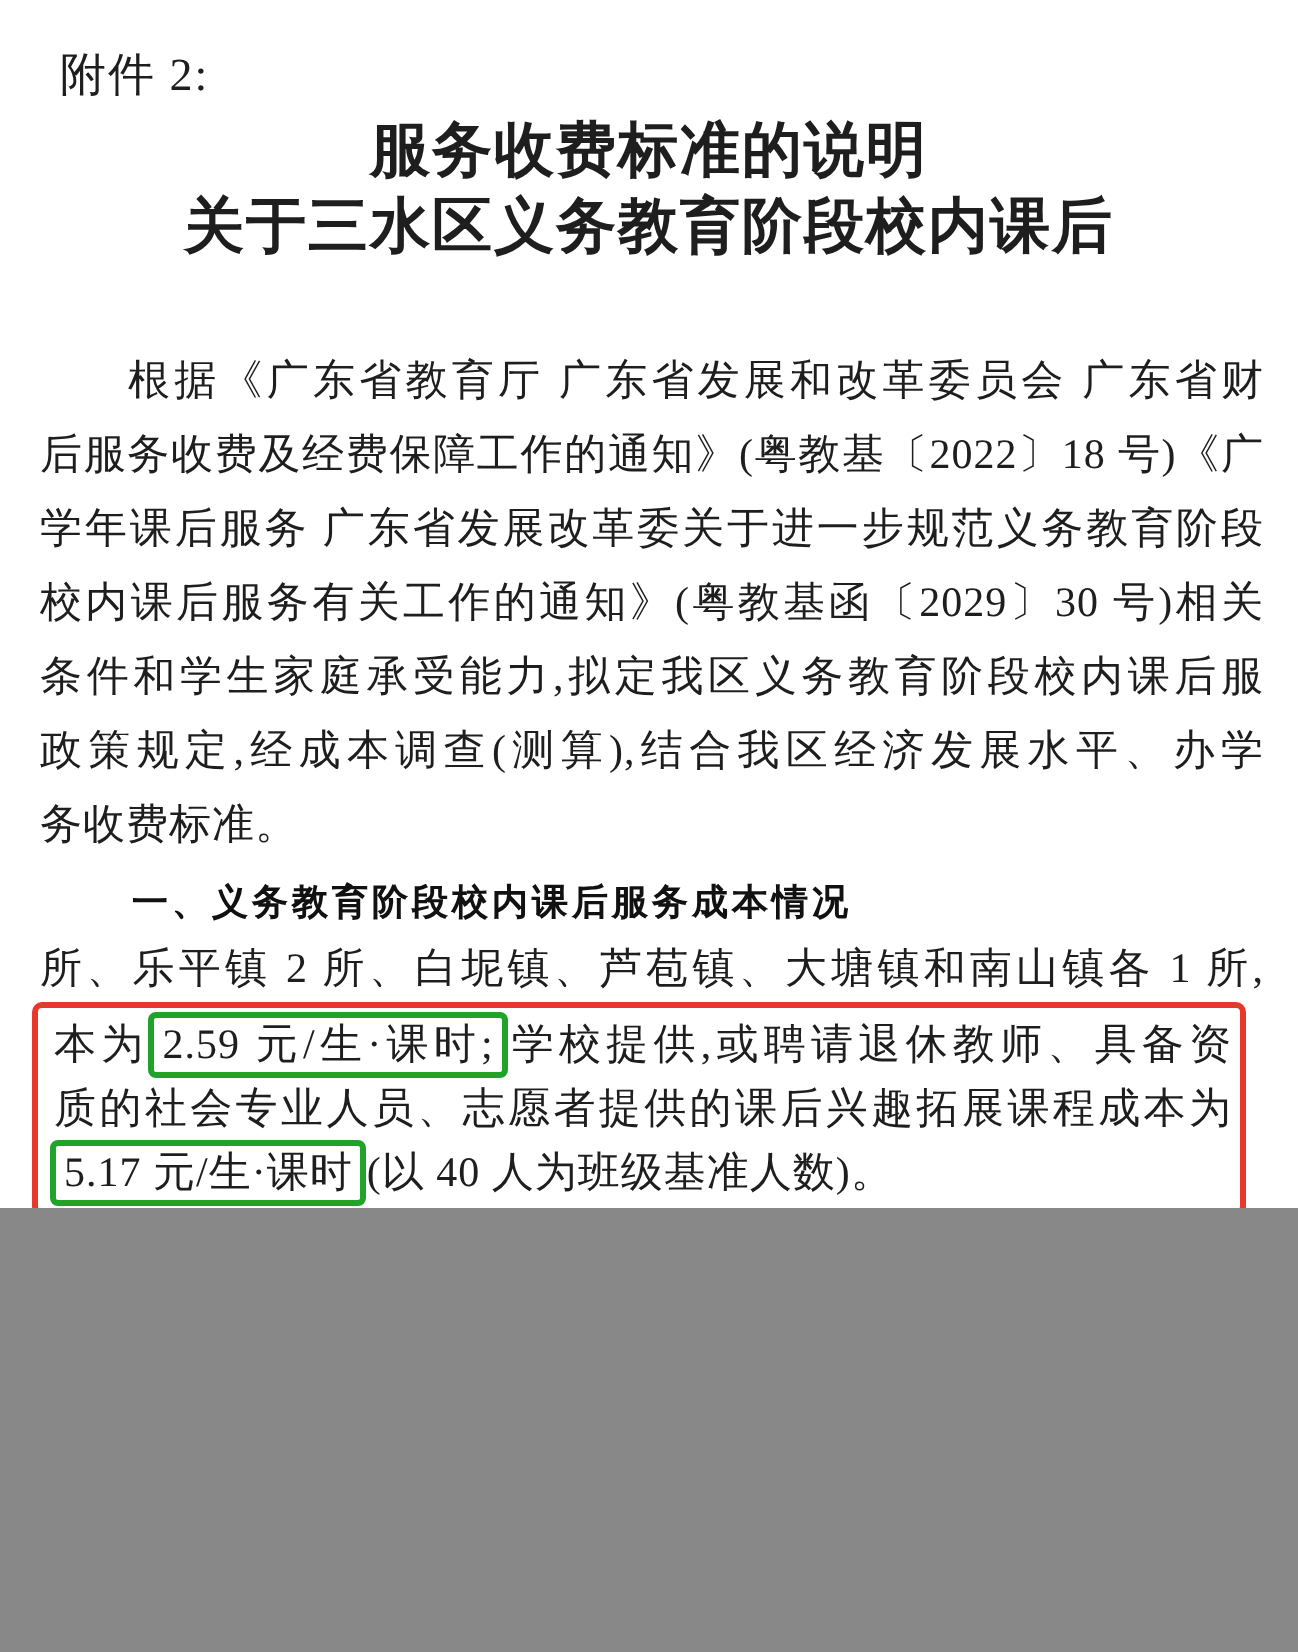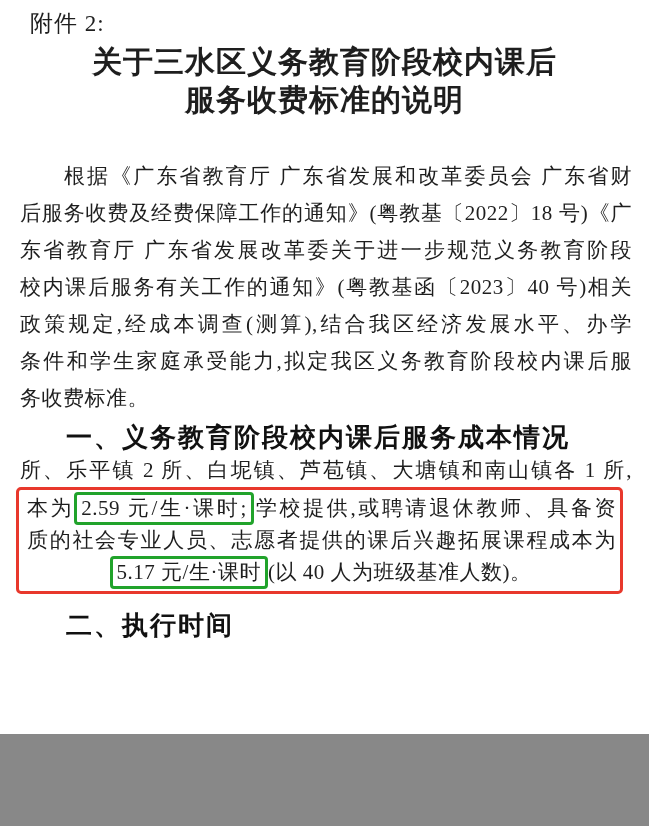--- a/index.html
+++ b/index.html
@@ -1,26 +1,26 @@
 <!DOCTYPE html>
 <html style="--red-box-color: #e8382c; --green-box-color: #21a32b; --ink: #1e1e1e; --paper: #ffffff;"><head>
 <meta charset="utf-8">
 <style>
   html, body { margin: 0; padding: 0; background: #888; }
   .page {
     position: relative;
     width: 649px;
-    height: 734px;
+    height: 604px;
     margin: 0 auto;
     background: var(--paper, #ffffff);
     color: var(--ink, #1e1e1e);
     font-family: "Liberation Serif", "DejaVu Serif", serif;
     overflow: hidden;
     box-sizing: border-box;
-    padding-top: 9px;
+    padding-top: 23px;
   }
   .attachment {
     margin-left: 30px;
     font-size: 23px;
     line-height: 30px;
     letter-spacing: 1px;
   }
   .doc-title {
     margin-top: 4px;
     text-align: center;
@@ -44,64 +44,64 @@
     text-align: justify;
     text-align-last: justify;
     text-justify: inter-character;
   }
   .intro .line { line-height: 37px; }
   .sec1 .line, .last-para .line { line-height: 33px; }
   .indent { text-indent: 44px; }
   .heading {
     font-family: "Liberation Sans", "DejaVu Sans", sans-serif;
     font-weight: bold;
-    font-size: 26px;
+    font-size: 18px;
     line-height: 34px;
     letter-spacing: 2px;
     padding-left: 46px;
     color: #111;
   }
   .heading-1 { margin-top: 3px; }
   .heading-2 { margin-top: 14px; }
   .red-annotation {
     border: 3px solid var(--red-box-color, #e8382c);
     border-radius: 5px;
     margin-left: -4px;
     margin-right: 9px;
     padding: 2px 4px 3px 8px;
   }
-  .red-annotation .line { line-height: 32px; text-align: center; }
+  .red-annotation .line { line-height: 32px; }
   .green-highlight {
     border: 3px solid var(--green-box-color, #21a32b);
     border-radius: 4px;
     padding: 1px 4px 2px 4px;
   }
   .green-highlight.flush-left { margin-left: -2px; }
 </style>
 </head>
 <body>
 
 <div class="page">
 
   <div class="attachment">附件 2:</div>
 
   <div class="doc-title">
+    <div>服务收费标准的说明</div>
     <div>关于三水区义务教育阶段校内课后</div>
-    <div>服务收费标准的说明</div>
   </div>
 
   <div class="body-col">
 
     <div class="intro">
       <div class="line just indent">根据《广东省教育厅 广东省发展和改革委员会 广东省财</div>
       <div class="line just">后服务收费及经费保障工作的通知》(粤教基〔2022〕18 号)《广</div>
-      <div class="line just">东省教育厅 广东省发展改革委关于进一步规范义务教育阶段</div>
-      <div class="line just">校内课后服务有关工作的通知》(粤教基函〔2023〕40 号)相关</div>
+      <div class="line just">学年课后服务 广东省发展改革委关于进一步规范义务教育阶段</div>
+      <div class="line just">校内课后服务有关工作的通知》(粤教基函〔2029〕30 号)相关</div>
+      <div class="line just">条件和学生家庭承受能力,拟定我区义务教育阶段校内课后服</div>
       <div class="line just">政策规定,经成本调查(测算),结合我区经济发展水平、办学</div>
-      <div class="line just">条件和学生家庭承受能力,拟定我区义务教育阶段校内课后服</div>
       <div class="line">务收费标准。</div>
     </div>
 
     <div class="heading heading-1">一、义务教育阶段校内课后服务成本情况</div>
 
     <div class="sec1">
       <div class="line just">所、乐平镇 2 所、白坭镇、芦苞镇、大塘镇和南山镇各 1 所,</div>
 
       <div class="red-annotation">
         <div class="line just"><span>本为</span><span class="green-highlight">2.59 元/生·课时;</span><span>学校提供,或聘请退休教师、具备资</span></div>

